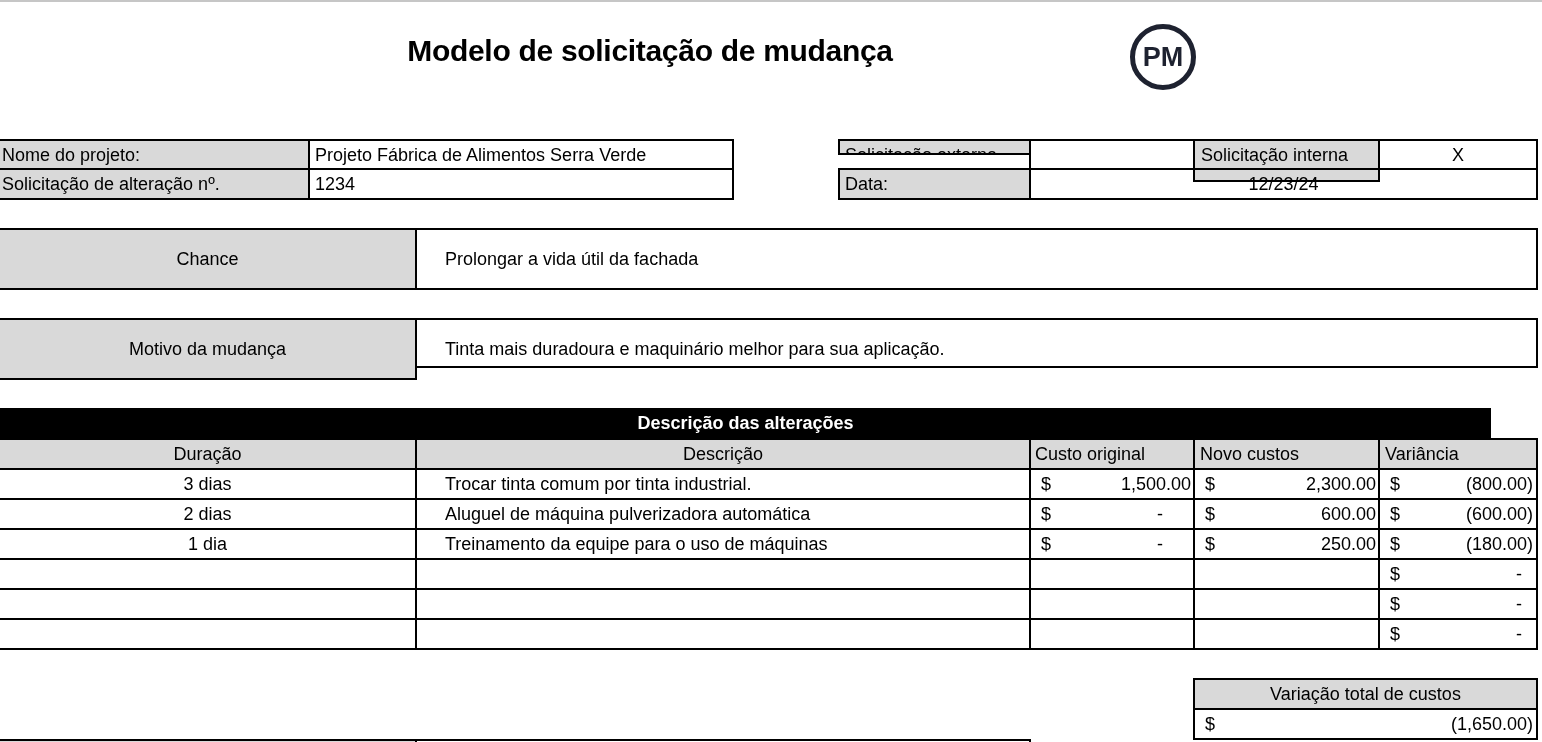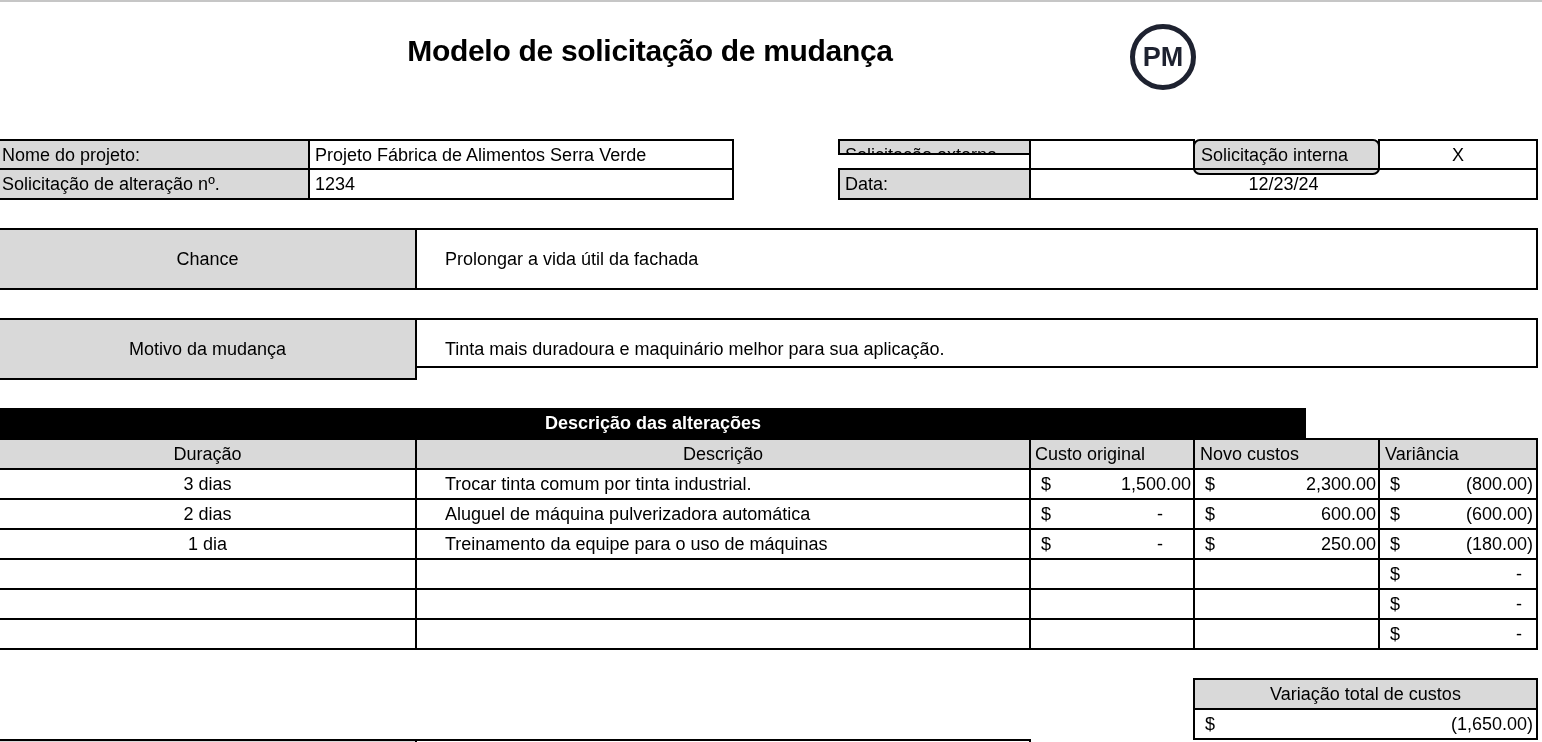--- a/index.html
+++ b/index.html
@@ -36,38 +36,38 @@
 <div>
   <div class="cell gray b pad-l" style="left:-2px; top:139px; width:312px; height:31px;">Nome do projeto:</div>
   <div class="cell b pad-l" style="left:308px; top:139px; width:426px; height:31px; padding-left:5px;">Projeto Fábrica de Alimentos Serra Verde</div>
   <div class="cell gray b pad-l" style="left:-2px; top:168px; width:312px; height:32px;">Solicitação de alteração nº.</div>
   <div class="cell b pad-l" style="left:308px; top:168px; width:426px; height:32px; padding-left:5px;">1234</div>
 </div>
 
 <div>
   <div class="cell gray b" style="left:838px; top:139px; width:193px; height:16px; padding-left:5px;">Solicitação externa</div>
   <div class="cell b center" style="left:1029px; top:139px; width:166px; height:31px;"></div>
-  <div class="cell gray b" style="left:1193px; top:139px; width:187px; height:36px; padding-left:6px;border-radius:7px;">Solicitação interna</div>
+  <div class="cell gray b" style="left:1193px; top:139px; width:187px; height:43px; padding-left:6px;">Solicitação interna</div>
   <div class="cell b center" style="left:1378px; top:139px; width:160px; height:31px;">X</div>
   <div class="cell gray b" style="left:838px; top:168px; width:193px; height:32px; padding-left:5px;">Data:</div>
   <div class="cell b center" style="left:1029px; top:168px; width:509px; height:32px;">12/23/24</div>
 </div>
 
 <div>
   <div class="cell gray b center" style="left:-2px; top:228px; width:419px; height:62px; line-height:58px;">Chance</div>
   <div class="cell b" style="left:415px; top:228px; width:1123px; height:62px; line-height:58px; padding-left:28px;">Prolongar a vida útil da fachada</div>
 </div>
 
 <div>
   <div class="cell gray b center" style="left:-2px; top:318px; width:419px; height:62px; line-height:58px;">Motivo da mudança</div>
   <div class="cell b" style="left:415px; top:318px; width:1123px; height:50px; line-height:58px; padding-left:28px;">Tinta mais duradoura e maquinário melhor para sua aplicação.</div>
 </div>
 
 <div>
-  <div class="cell blackbar" style="left:0; top:408px; width:1306px; height:32px;">Descrição das alterações</div>
+  <div class="cell blackbar" style="left:0; top:408px; width:1491px; height:32px;">Descrição das alterações</div>
 
   <div class="cell gray b center" style="left:-2px; top:438px; width:419px; height:32px;">Duração</div>
   <div class="cell gray b center" style="left:415px; top:438px; width:616px; height:32px;">Descrição</div>
   <div class="cell gray b" style="left:1029px; top:438px; width:166px; height:32px; padding-left:4px;">Custo original</div>
   <div class="cell gray b" style="left:1193px; top:438px; width:187px; height:32px; padding-left:5px;">Novo custos</div>
   <div class="cell gray b" style="left:1378px; top:438px; width:160px; height:32px; padding-left:5px;">Variância</div>
 
   <div class="cell b center" style="left:-2px; top:468px; width:419px; height:32px;">3 dias</div>
   <div class="cell b" style="left:415px; top:468px; width:616px; height:32px; padding-left:28px;">Trocar tinta comum por tinta industrial.</div>
   <div class="cell b money" style="left:1029px; top:468px; width:166px; height:32px;">

